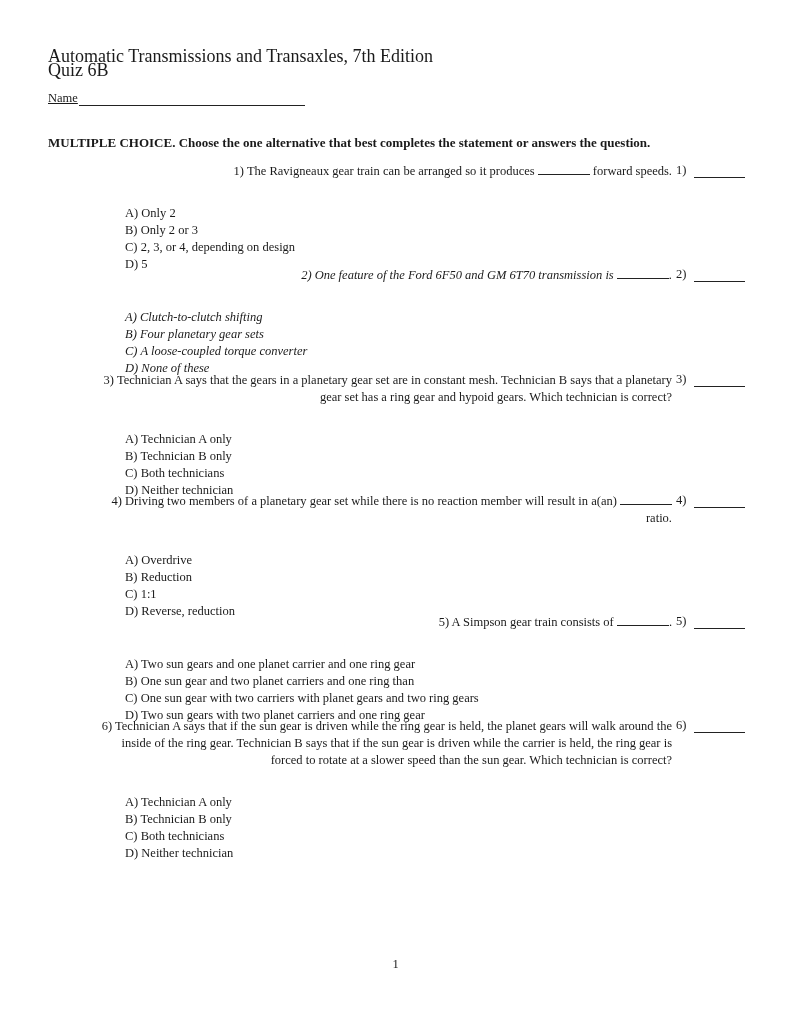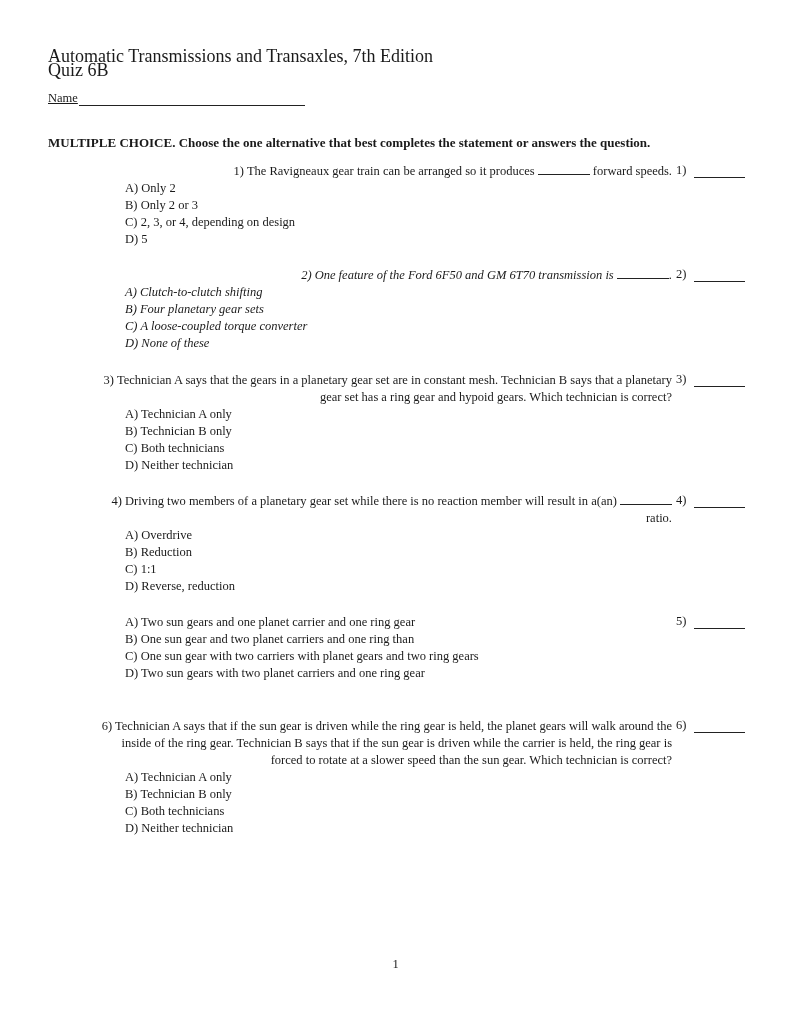--- a/index.html
+++ b/index.html
@@ -7,21 +7,21 @@
     width: 791px; height: 1024px; position: relative; overflow: hidden;
     font-family: "Liberation Serif", "DejaVu Serif", serif;
     color: #1a1a1a;
   }
   .header { position: absolute; left: 48px; top: 49px; font-size: 18px; line-height: 14px; }
   .name-row { position: absolute; left: 48px; top: 91px; font-size: 12.5px; display: flex; align-items: flex-end; text-decoration: underline; }
   .name-line { display: inline-block; width: 226px; border-bottom: 1px solid #222; height: 12px; margin-left: 1px; }
   .instructions { position: absolute; left: 48px; top: 135px; font-size: 13px; font-weight: bold; white-space: nowrap; }
   .question { position: absolute; left: 92px; width: 580px; font-size: 12.5px; line-height: 17px; }
   .stem { padding-left: 14px; text-indent: -14px; text-align: right; }
-  .choices { padding-left: 33px; }
+  .choices { padding-left: 33px; margin-top: 25px; }
   .choice { white-space: nowrap; }
   .answer { position: absolute; left: 676px; font-size: 12.5px; display: flex; align-items: flex-end; }
   .answer-blank { display: inline-block; width: 51px; border-bottom: 1.5px solid #222; height: 12px; margin-left: 8px; }
   .page-number { position: absolute; left: 0; width: 791px; text-align: center; top: 957px; font-size: 12.5px; }
   .blank { display: inline-block; width: 52px; border-bottom: 1px solid #222; height: 10px; vertical-align: baseline; }
 </style>
 </head>
 <body>
 
 <div class="header">
@@ -103,20 +103,25 @@
     <div class="choice">C) 1:1</div>
     <div class="choice">D) Reverse, reduction</div>
   </div>
 </div>
 <div class="answer" style="top:493px;">
   <span>4)</span>
   <span class="answer-blank"></span>
 </div>
 
 <div class="question" style="top:614px;">
+  <div class="stem">
+    <span>5)</span>
+    <span>A Simpson gear train consists of</span>
+    <span class="blank"></span><span>.</span>
+  </div>
   <div class="choices">
     <div class="choice">A) Two sun gears and one planet carrier and one ring gear</div>
     <div class="choice">B) One sun gear and two planet carriers and one ring than</div>
     <div class="choice">C) One sun gear with two carriers with planet gears and two ring gears</div>
     <div class="choice">D) Two sun gears with two planet carriers and one ring gear</div>
   </div>
 </div>
 <div class="answer" style="top:614px;">
   <span>5)</span>
   <span class="answer-blank"></span>

